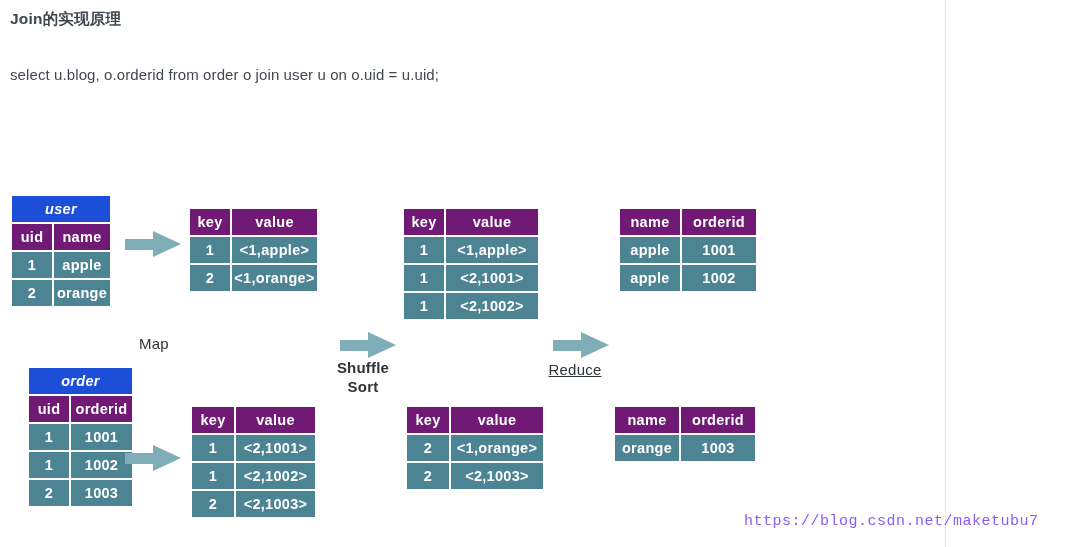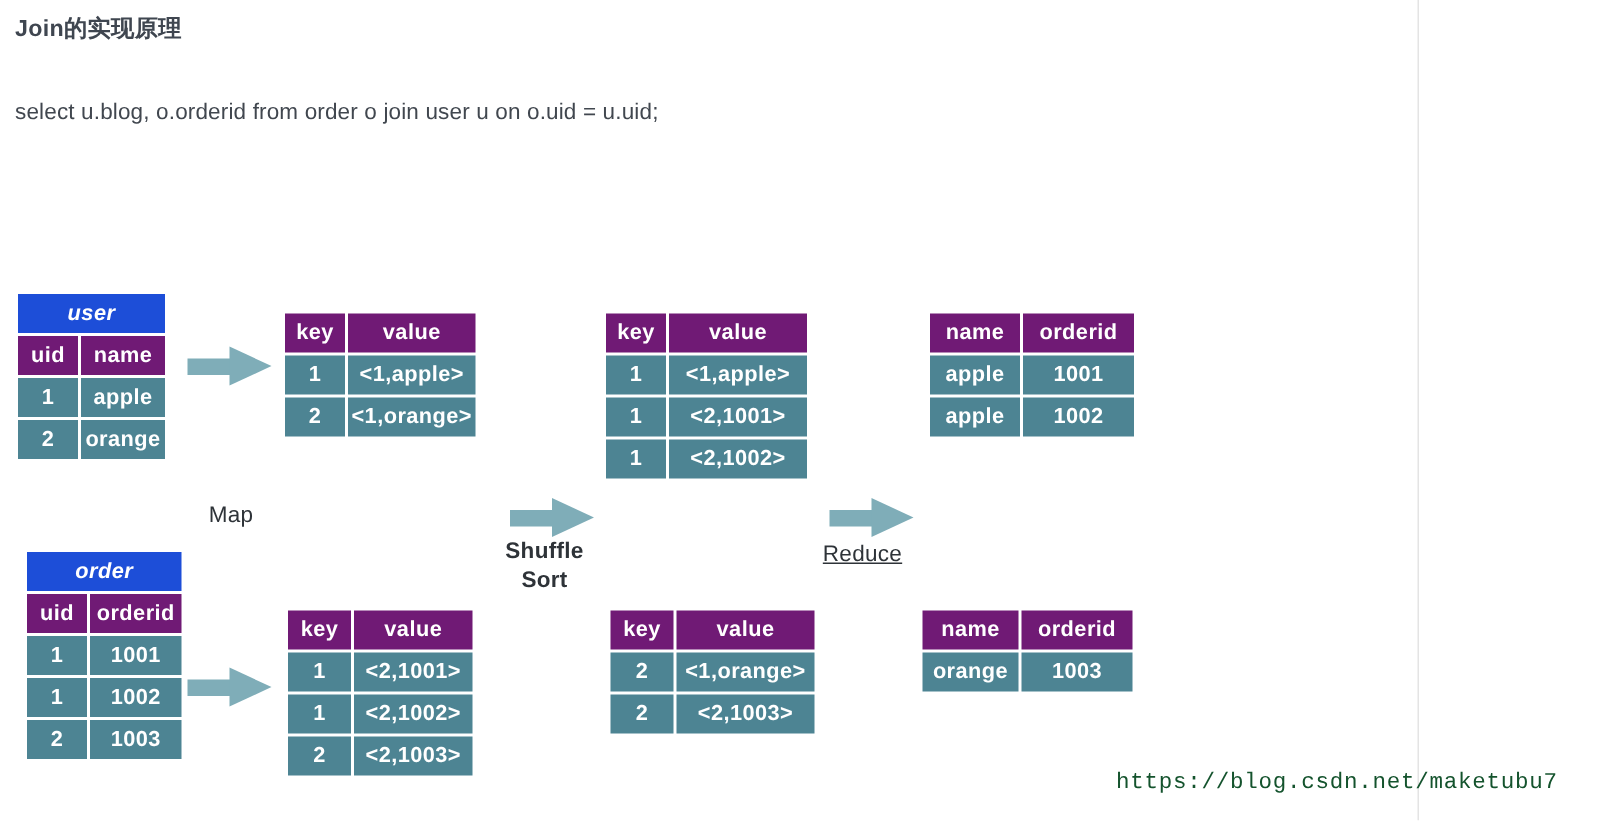--- a/index.html
+++ b/index.html
@@ -133,21 +133,21 @@
     letter-spacing: 0.2px;
   }
 
   
   .watermark {
     position: absolute;
     left: 744px;
     top: 513px;
     font-family: "Liberation Mono", "DejaVu Sans Mono", monospace;
     font-size: 15px;
-    color: #14532d;
+    color: #8b5cf6;
     letter-spacing: 0.5px;
     white-space: nowrap;
   }
 </style>
 </head>
 <body>
 
 <div class="article">
 
   <div class="page-title">Join的实现原理</div>
@@ -247,21 +247,21 @@
       <div>Shuffle</div>
       <div>Sort</div>
     </div>
 
     <div class="arrow" style="left:553px; top:146px;">
       <div class="tail"></div>
         <div class="head"></div>
     </div>
     <div class="stage" style="left:530px; top:174px; width:90px;text-decoration:underline;">Reduce</div>
 
-    <table class="tbl" style="left:16px; top:180px;">
+    <table class="tbl" style="left:27px; top:180px;">
       <tbody>
           <tr>
         <td class="caption" colspan="2" style="width:103px;">order</td>
       </tr>
       <tr>
         <td class="hdr" style="width:40px;">uid</td>
         <td class="hdr" style="width:61px;">orderid</td>
       </tr>
       <tr>
         <td>1</td>

